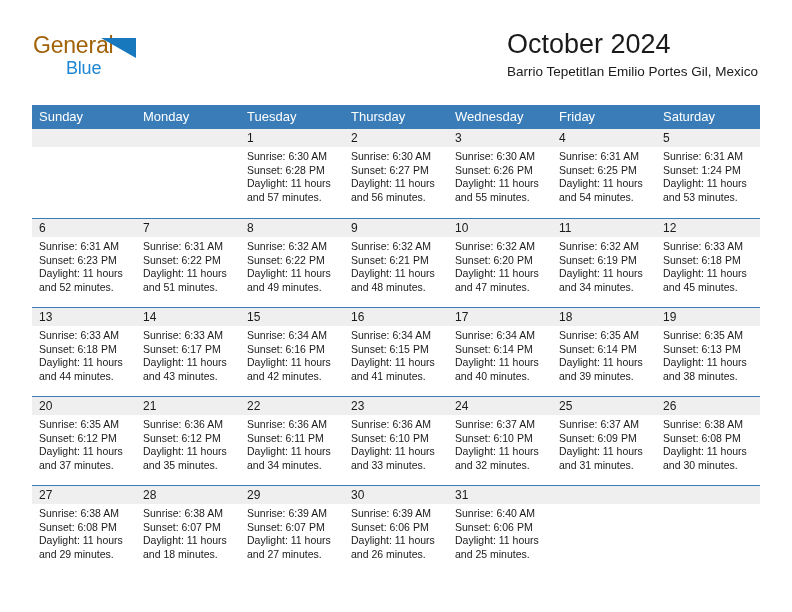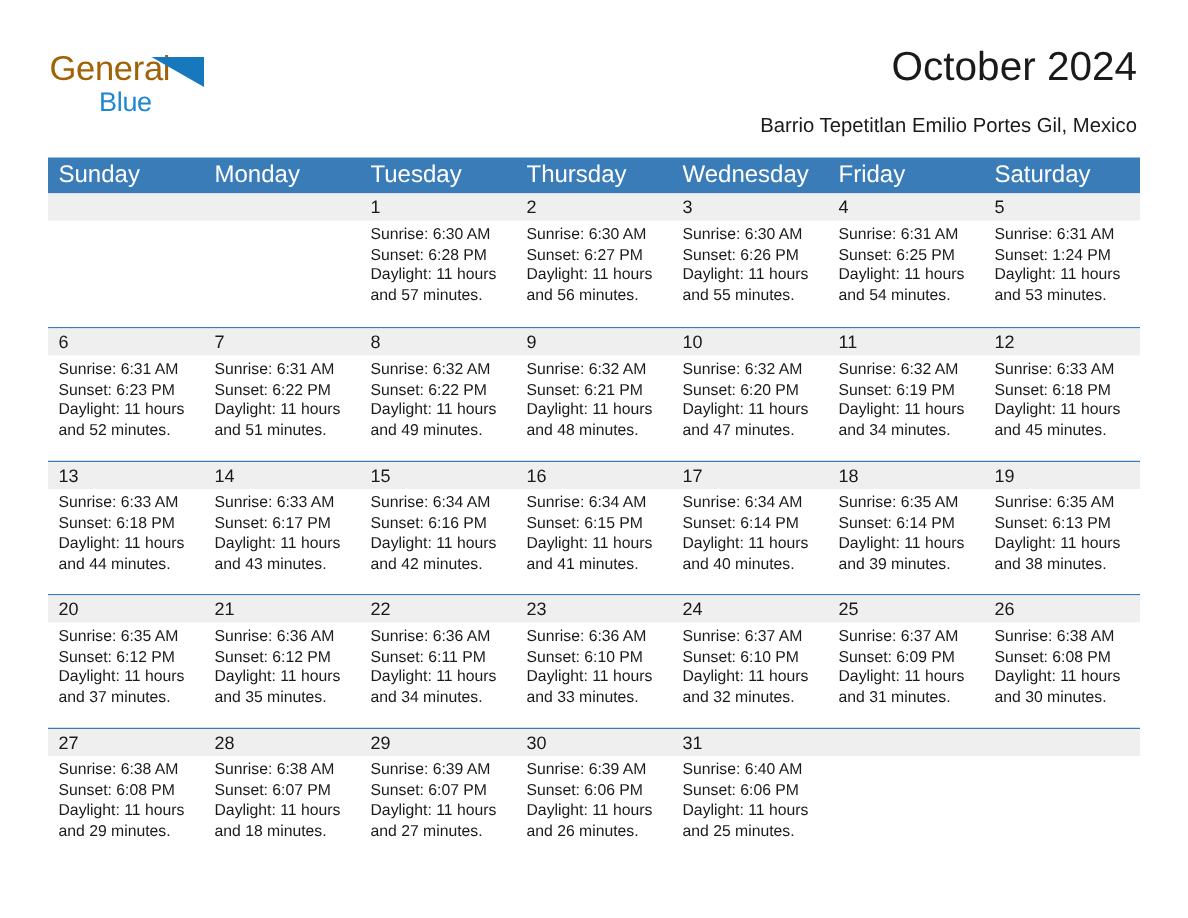--- a/index.html
+++ b/index.html
@@ -60,31 +60,31 @@
     font-size: 18px;
     letter-spacing: -0.2px;
     color: #1e87d4;
     line-height: 25px;
     white-space: nowrap;
   }
   .title-block {
     position: absolute;
     right: 34px;
     top: 28px;
-    text-align: right;
+    text-align: left;
   }
   .cal-title {
     font-size: 27px;
     font-weight: normal;
     color: #1a1a1a;
     line-height: 32px;
     white-space: nowrap;
   }
   .cal-subtitle {
-    margin-top: 16px;
+    margin-top: 4px;
     font-size: 13.5px;
     color: #1a1a1a;
     line-height: 16px;
     white-space: nowrap;
   }
 
   
   .calendar {
     position: absolute;
     left: 32px;
@@ -94,21 +94,21 @@
   .weekday-row {
     display: flex;
     width: 728px;
     background: #3a7cb8;
   }
   .weekday {
     flex: 1 1 104px;
     width: 104px;
     box-sizing: border-box;
     padding: 4px 0 4px 7px;
-    font-size: 16px;
+    font-size: 13px;
     color: #ffffff;
     line-height: 16px;
     height: 24px;
     overflow: hidden;
     white-space: nowrap;
   }
   .week-row {
     display: flex;
     width: 728px;
     border-top: 1.4px solid #3a7cb8;

